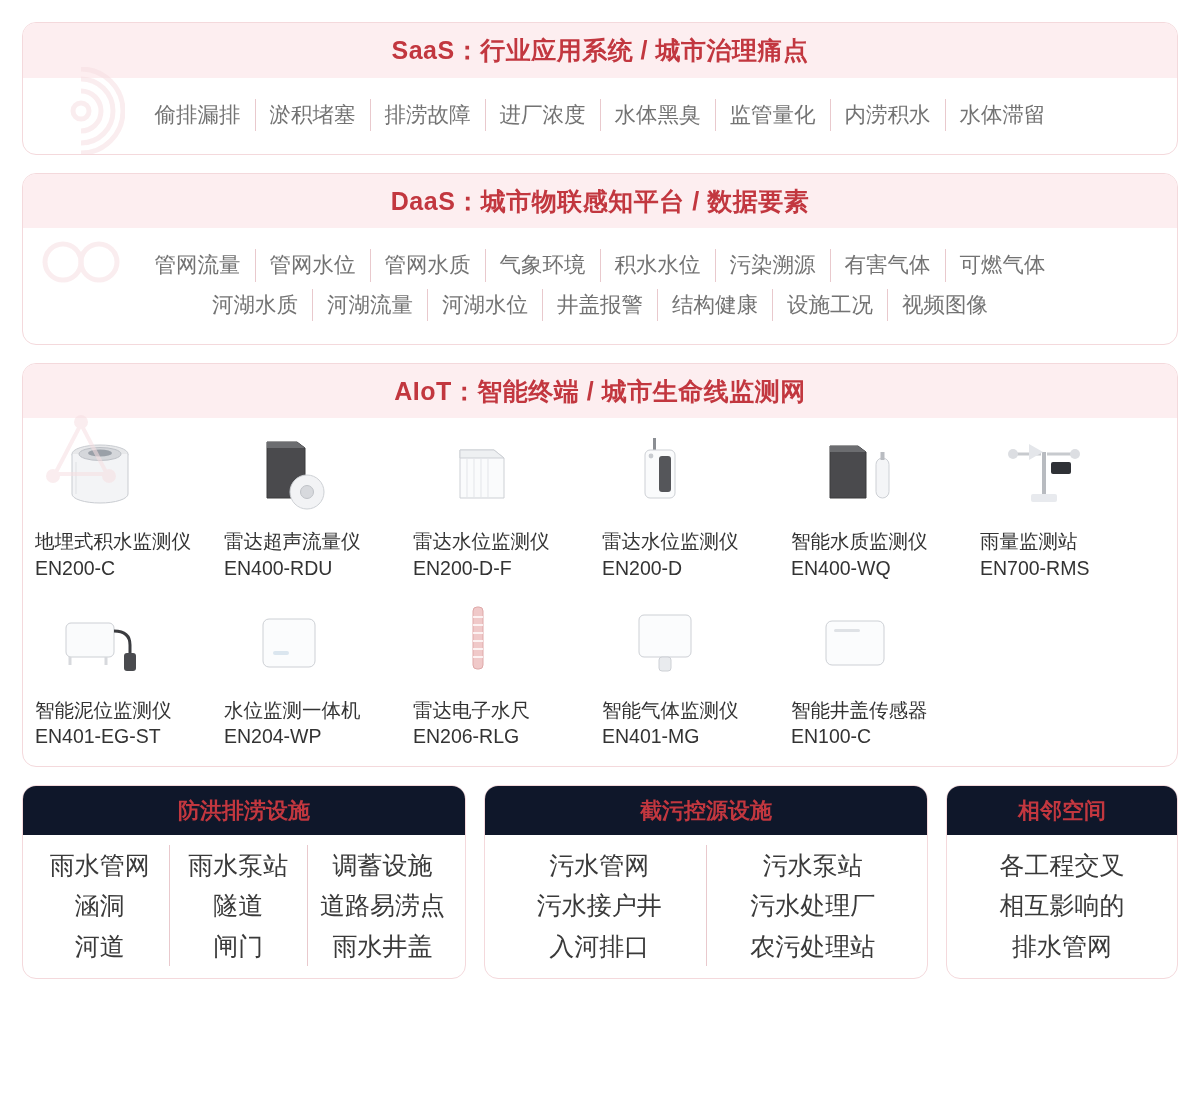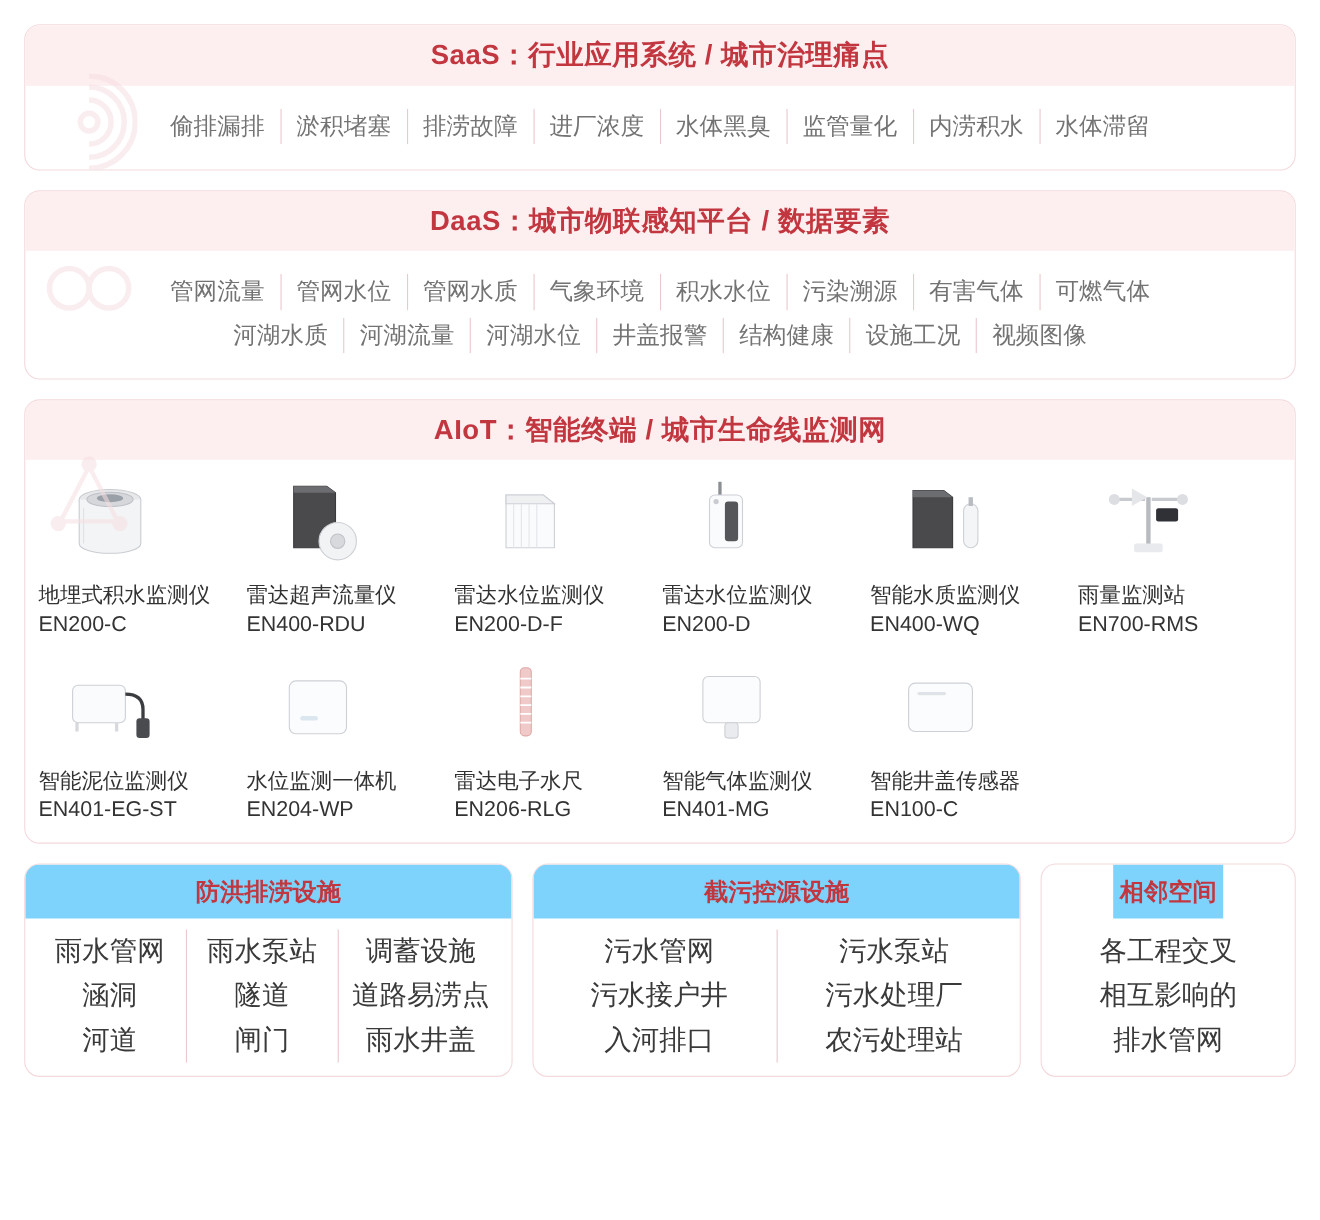--- a/index.html
+++ b/index.html
@@ -118,23 +118,23 @@
   .bpanel {
     border: 1px solid #f4d9dc;
     border-radius: 14px;
     overflow: hidden;
     background: #fff;
     display: flex;
     flex-direction: column;
   }
   .bpanel.w1 { flex: 0 0 442px; }
   .bpanel.w2 { flex: 0 0 442px; }
-  .bpanel.w3 { flex: 1 1 auto; align-items: center; }
+  .bpanel.w3 { flex: 1 1 auto; }
   .bpanel-head {
-    background: #7dd3fc;
+    background: #0f172a;
     text-align: center;
     padding: 10px 6px 9px 6px;
   }
   .bpanel-title {
     font-size: 22px;
     font-weight: bold;
     color: #c2373f;
   }
   .bpanel-body {
     padding: 10px 8px 12px 8px;

